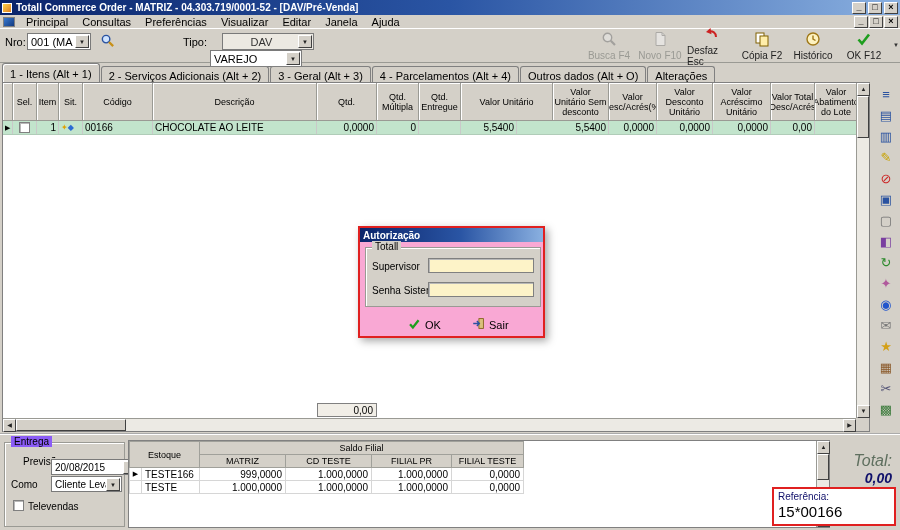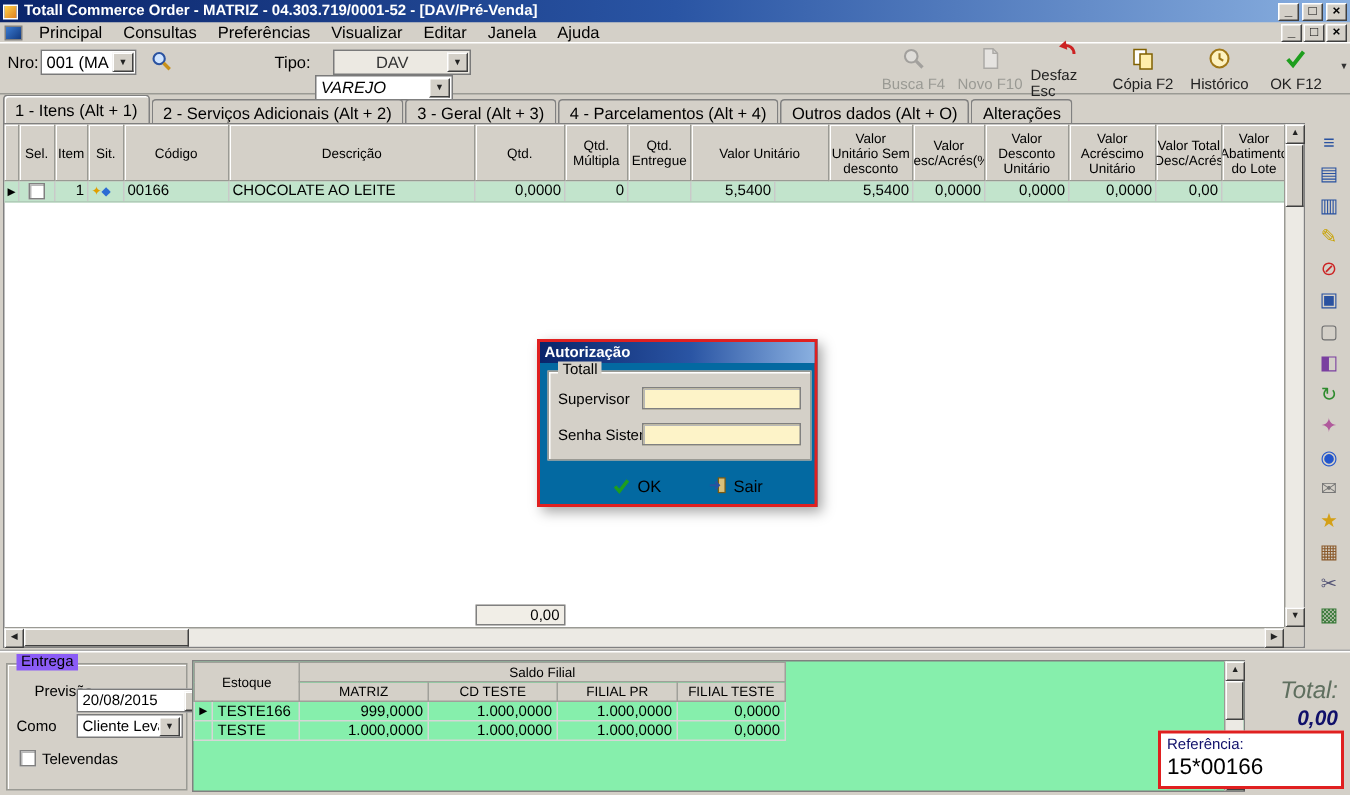--- a/index.html
+++ b/index.html
@@ -30,21 +30,21 @@
   #lblNro { left:5px; top:7px; }
   #lblTipo { left:183px; top:7px; }
   #lblTabela { left:122px; top:24px;margin-top:20px; }
   .combo { position:absolute; height:17px; background:#fff; border:1px solid #7a7a7a;
     display:flex; align-items:center; padding:0 16px 0 3px; font-size:11px; white-space:nowrap; overflow:hidden; }
   .combo .dd { position:absolute; right:1px; top:1px; width:14px; height:13px; background:#d4d0c8;
     border:1px solid; border-color:#fff #404040 #404040 #fff; font-size:6px; display:flex; align-items:center; justify-content:center; color:#222; }
   .combo.disabled { background:#ece9e2; color:#333; }
   #cmbNro { left:27px; top:4px; width:64px; }
   #cmbTipo { left:222px; top:4px; width:92px;justify-content:center; }
-  #cmbTabela { left:210px; top:21px; width:92px;font-style:italic; }
+  #cmbTabela { left:210px; top:21px; width:92px; }
   #btnLookup { position:absolute; left:96px; top:3px; width:22px; height:20px; background:transparent; border:none; }
   #tbButtons { position:absolute; right:12px; top:1px; display:flex; gap:3px; }
   .tbtn { width:48px; height:32px; display:flex; flex-direction:column; align-items:center; justify-content:center; gap:1px; font-size:10px; color:#222; }
   .tbtn.disabled { color:#9a9a94; }
   .tbtn.disabled svg { opacity:.55; filter:grayscale(1); }
   .overflow { position:absolute; right:1px; top:13px; font-size:6px; color:#333; }
 
   
   .tabbar { position:absolute; left:2px; top:63px; height:19px; right:30px; white-space:nowrap; }
   .tab { display:inline-block; padding:3px 7px 2px; margin-right:1px; background:#d4d0c8;
@@ -81,39 +81,39 @@
   .sicon { width:20px; height:18px; display:flex; align-items:center; justify-content:center; font-size:13px; line-height:1; }
 
   
   .bottom { position:absolute; left:0; top:433px; width:900px; height:97px; border-top:2px groove #fff; }
   .groupbox { position:absolute; border:1px solid #9a9a94; box-shadow:inset 1px 1px 0 #fff; }
   .legend { position:absolute; top:-7px; left:6px; background:#8b5cf6; padding:0 3px; font-size:10px; }
   .glabel { position:absolute; font-size:10px; white-space:nowrap; }
   #grpEntrega { left:4px; top:7px; width:121px; height:85px; }
   #cmbPrevisao { left:46px; top:16px; width:88px; height:16px; font-size:10px; }
   #cmbComo { left:46px; top:33px; width:71px; height:16px; font-size:10px; }
-  #estoque { position:absolute; left:128px; top:5px; width:702px; height:88px; background:#86efac; border:1px solid #808080; }
+  #estoque { position:absolute; left:128px; top:5px; width:702px; height:88px; background:#ffffff; border:1px solid #808080; }
   #estTable { position:absolute; left:0; top:0; border-collapse:collapse; table-layout:fixed; width:394px; }
   #estTable th { background:#d4d0c8; border:1px solid #a0a09a; height:13px; font-weight:normal; font-size:9px; padding:0 2px; overflow:hidden; white-space:nowrap; }
   #estTable td { border:1px solid #d6d6d6; height:13px; padding:0 3px; font-size:10px; white-space:nowrap; overflow:hidden; }
   #estTable td.num { text-align:right; }
   #estTable td.ind { padding:0; text-align:center; font-size:7px; }
   .est-scroll { position:absolute; right:0; top:0; width:13px; height:100%; background:#eceae4; border-left:1px solid #9a9a94; }
   .est-scroll .sbtn.up { position:absolute; top:0; left:0; }
   .est-scroll .sbtn.down { position:absolute; bottom:0; left:0; }
   .est-scroll .thumb { position:absolute; top:13px; left:0; width:12px; height:26px; background:#d4d0c8; border:1px solid; border-color:#fff #404040 #404040 #fff; }
   #totalBlock { position:absolute; left:834px; top:17px; width:58px; text-align:right; }
   .total-label { font-size:16px; font-style:italic; color:#5f6f5f; }
   .total-value { font-size:14px; font-weight:bold; font-style:italic; color:#10106a; }
   #refBox { position:absolute; left:772px; top:52px; width:124px; height:39px; background:#fff; border:2px solid #e02020; padding:2px 4px; z-index:6; }
   .ref-label { font-size:10px; color:#10106a; }
   .ref-value { font-size:15px; color:#000; margin-top:1px; }
 
   
-  #dialog { position:absolute; left:358px; top:226px; width:187px; height:112px; background:#0369a1;
+  #dialog { position:absolute; left:358px; top:226px; width:187px; height:112px; background:#f9a8d4;
     border:2px solid #e02020; box-shadow:3px 3px 8px rgba(0,0,0,.35); z-index:10; }
   .dlg-title { height:14px; background:linear-gradient(to right,#0a246a,#2a55a4 55%,#8ab0e0); color:#fff;
     font-size:10px; font-weight:bold; display:flex; align-items:center; padding:0 3px; }
   #dlgGroup { left:5px; top:19px; width:176px; height:60px; background:#d4d0c8; }
   #dlgGroup .legend { background:#d4d0c8; }
   .dlg-input { position:absolute; left:62px; width:106px; height:15px; background:#fdf3c8; border:1px solid #808080;
     box-shadow:inset 1px 1px 0 #b8b8b8; font-size:11px; font-family:inherit; padding:0 2px; }
   .dlg-btn { position:absolute; top:88px; height:17px; display:flex; align-items:center; gap:4px; font-size:11px; padding:0 4px; }
   #btnOk { left:44px; }
   #btnSair { left:108px; }

